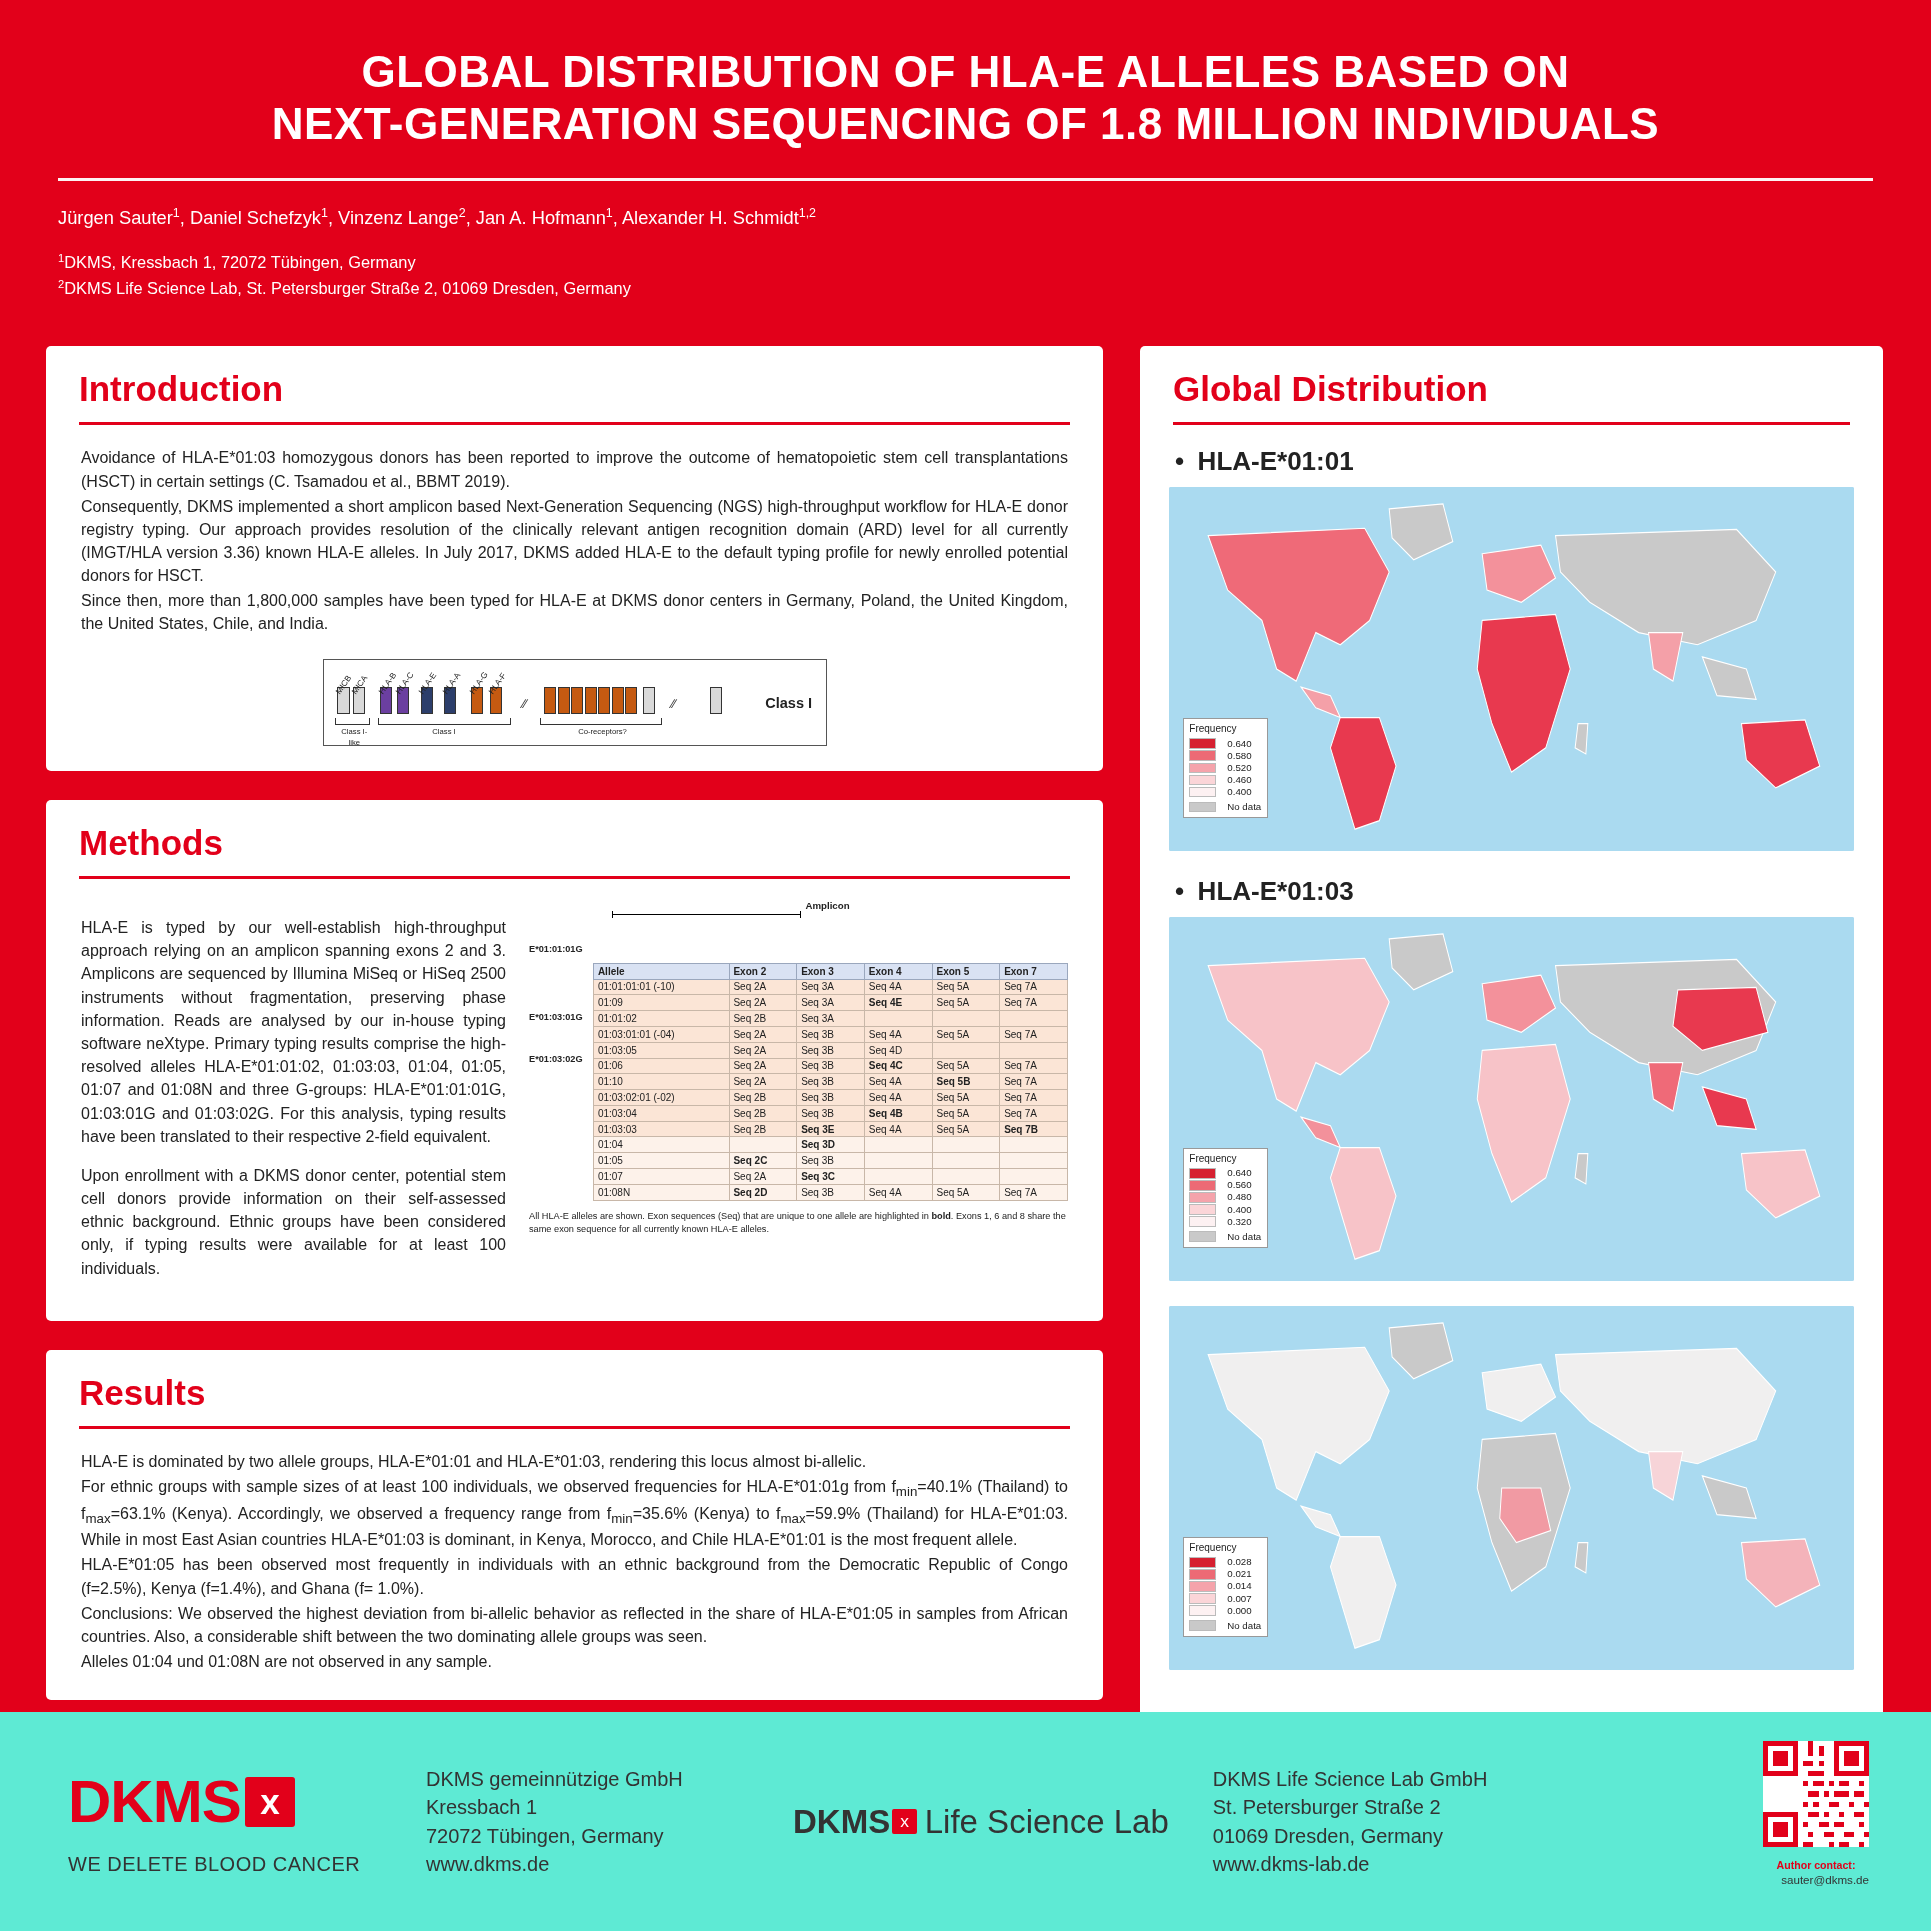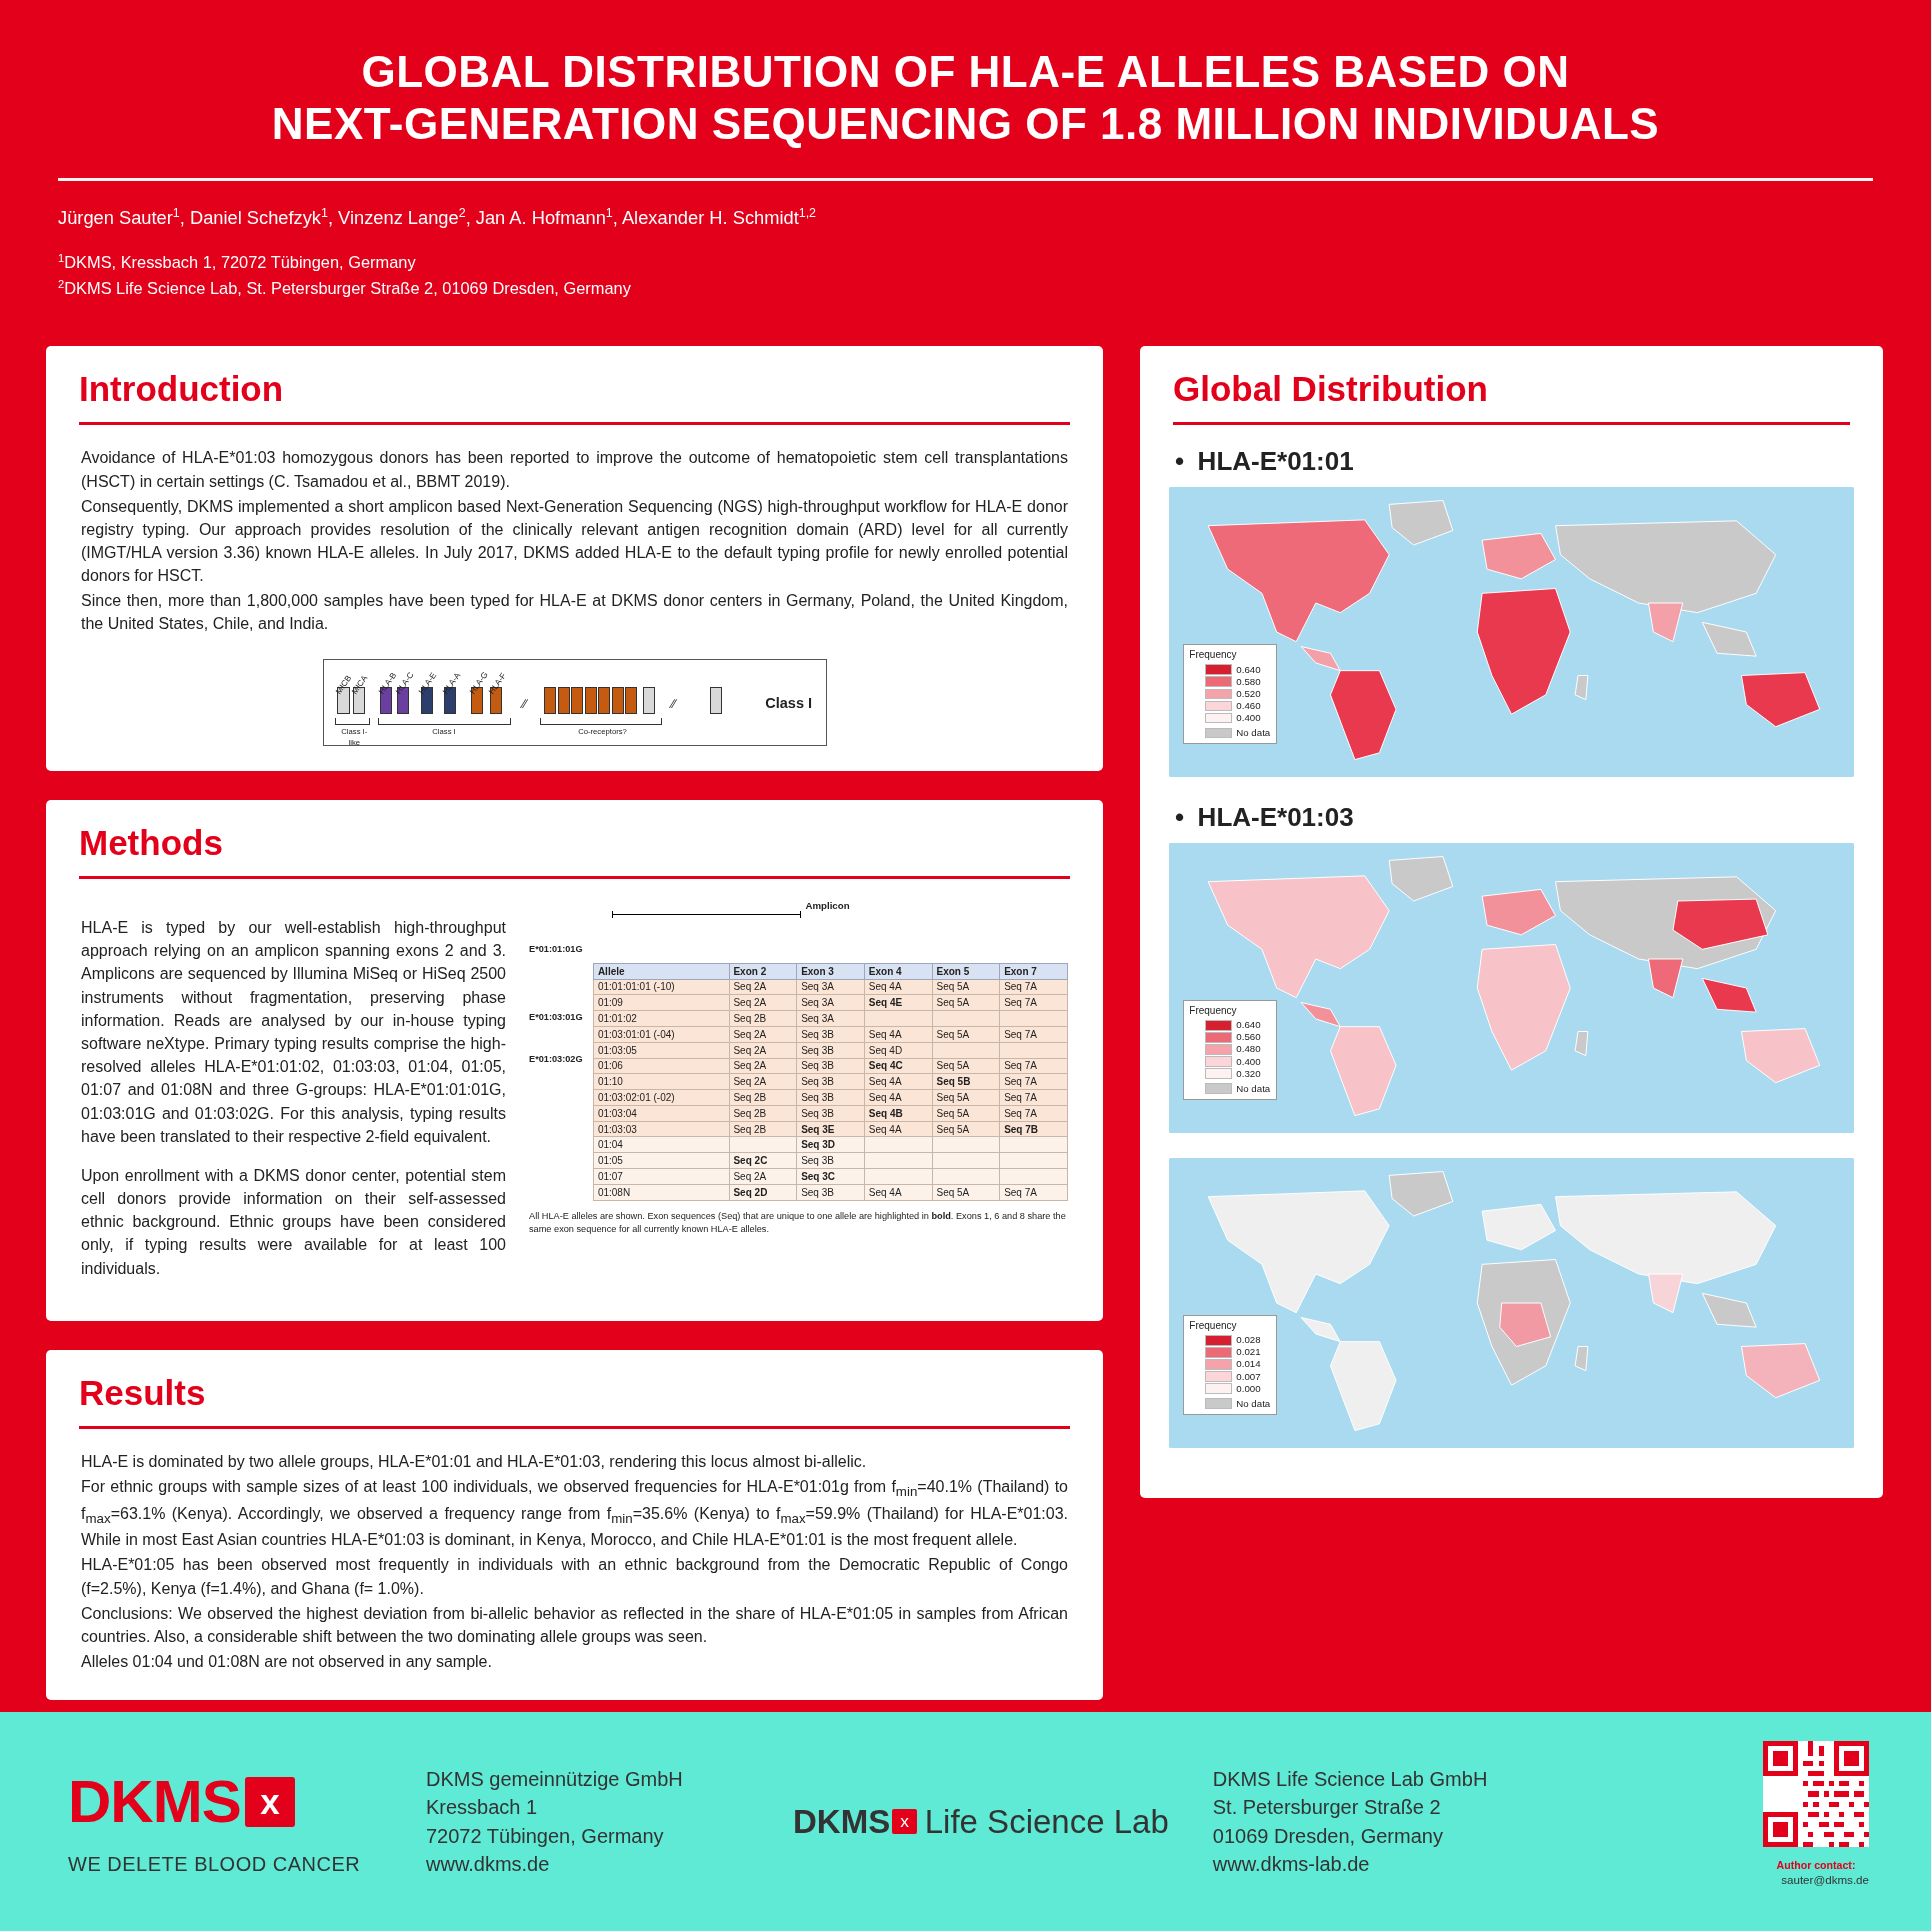--- a/index.html
+++ b/index.html
@@ -66,24 +66,24 @@
   table.seqtab tr.g3 td{background:#fbe5d6;}
   table.seqtab tr.plain td{background:#fdf2ea;}
   .b{font-weight:bold;}
   .gtags{position:relative;}
   .gtag{font-size:9.2px;font-weight:bold;position:absolute;left:0;white-space:nowrap;}
   .fig-note{font-size:9.2px;line-height:1.35;margin-top:9.7px;}
 
   
   .maps .bullet{font-size:26px;font-weight:bold;margin:5.8px 0 9.7px 35px;}
   .maps .bullet:before{content:"\2022";color:#222;margin-right:13.5px;}
-  .mapbox{margin:0 29px 25px 29px;height:290px;background:#aadaf0;position:relative;overflow:hidden;border-radius:1.9px;}
+  .mapbox{margin:0 29px 25px 29px;height:364px;background:#aadaf0;position:relative;overflow:hidden;border-radius:1.9px;}
   .legend{position:absolute;left:13.5px;bottom:33px;background:#fff;border:1px solid #999;padding:3.9px 5.8px;font-size:9.7px;line-height:1.25;}
   .legend .lt{font-size:10px;margin-bottom:1.9px;}
-  .legrow{display:flex;align-items:center;gap:4px;margin-left:16px;}
+  .legrow{display:flex;align-items:center;gap:11px;}
   .swatch{width:25px;height:8.7px;border:1px solid #bbb;}
 
   
   .footer{position:absolute;left:0;bottom:0;width:1931px;height:219px;background:#5eead4;display:flex;align-items:center;}
   .dkms-logo{margin-left:68px;width:319px;}
   .dkms-word{display:flex;align-items:center;font-size:60px;font-weight:bold;color:#e2001a;letter-spacing:-1px;}
   .dkms-x{display:inline-block;background:#e2001a;color:#fff;width:50px;height:50px;line-height:50px;text-align:center;font-size:35px;margin-left:3.9px;border-radius:2.9px;}
   .tagline{font-size:20px;font-weight:normal;color:#333;letter-spacing:0.5px;margin-top:17px;}
   .addr{font-size:20px;line-height:1.42;color:#333;}
   .lsl{display:flex;align-items:center;font-size:33px;color:#333;}

